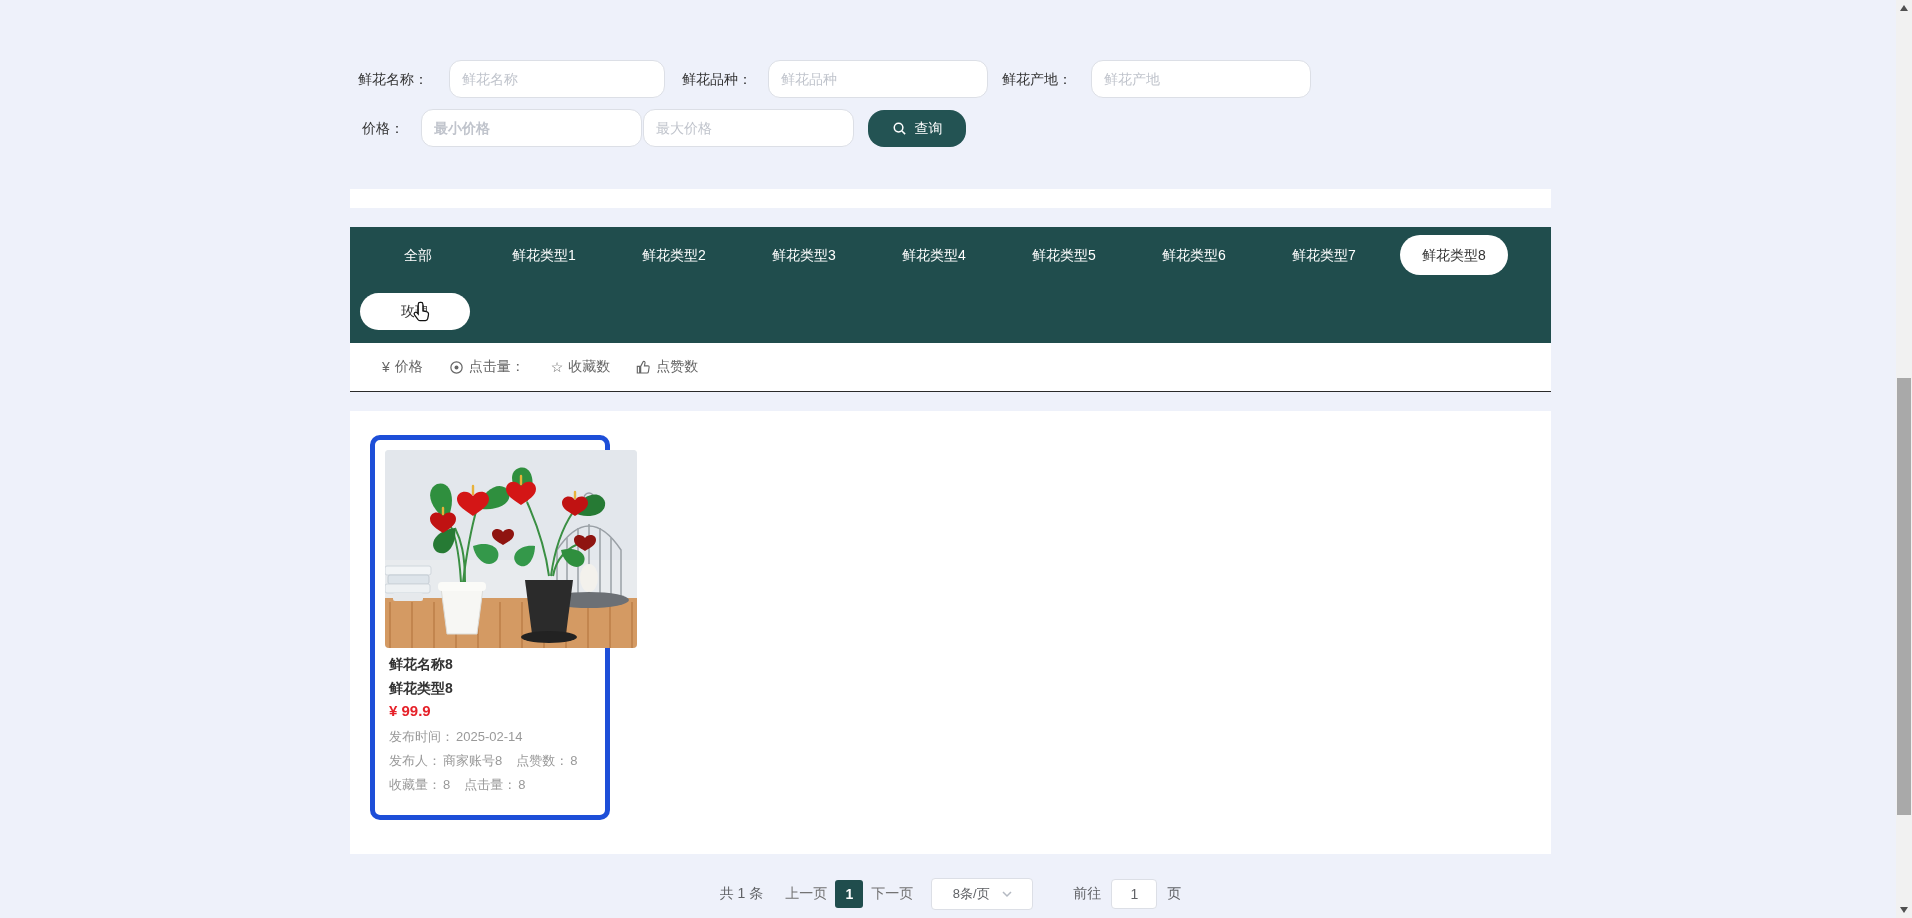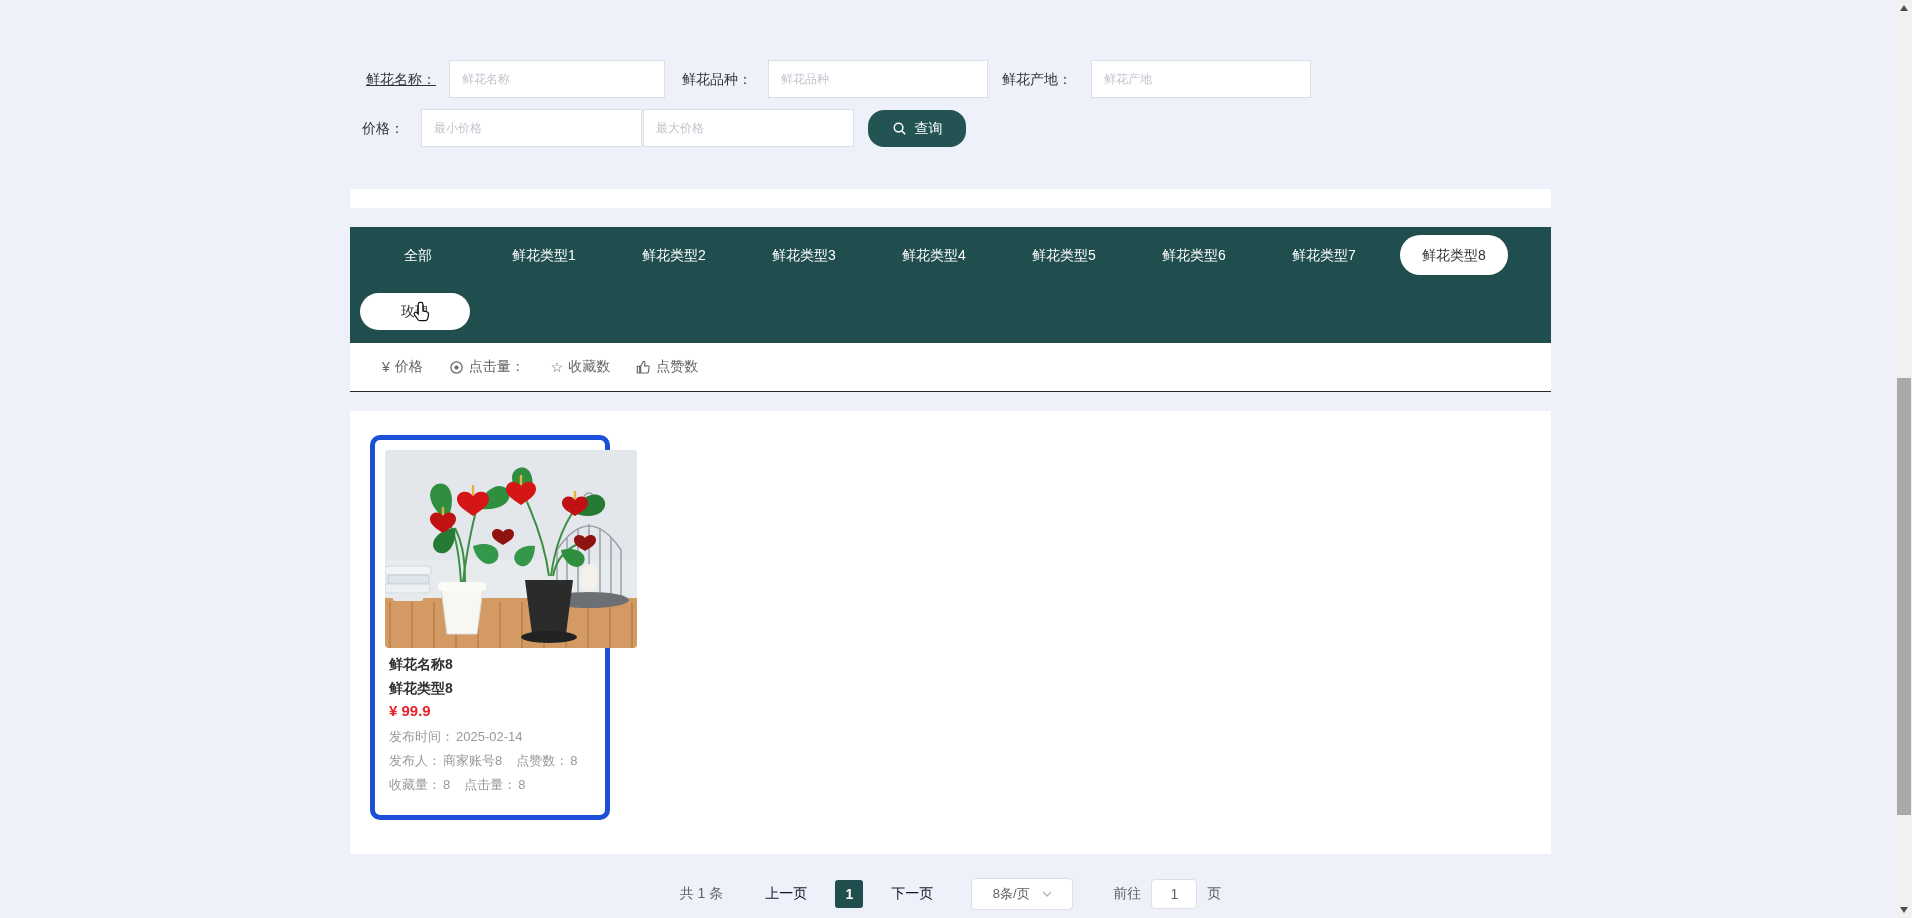--- a/index.html
+++ b/index.html
@@ -8,22 +8,22 @@
   
   .header{position:absolute;left:0;top:0;width:1912px;height:40px;background:#ffffff;}
   .crumb{position:absolute;top:1px;height:38px;display:flex;align-items:center;justify-content:center;
          font-size:14px;font-weight:bold;
          clip-path:polygon(0 0,calc(100% - 20px) 0,100% 50%,calc(100% - 20px) 100%,0 100%,20px 50%);}
   .crumb-home{left:357px;width:142px;background:#d4d4d4;color:#333;}
   .crumb-cur{left:502px;width:133px;background:#204d4d;color:#fff;}
 
   
   .form-label{position:absolute;height:38px;line-height:38px;font-size:14px;color:#333;}
-  .inp{position:absolute;height:38px;border:1px solid #dcdfe6;border-radius:0;background:#fff;
-       font-size:12px;color:#333;padding:0 12px;box-sizing:border-box;outline:none;font-family:inherit;}
+  .inp{position:absolute;height:38px;border:1px solid #dcdfe6;border-radius:12px;background:#fff;
+       font-size:14px;color:#333;padding:0 12px;box-sizing:border-box;outline:none;font-family:inherit;}
   .inp::placeholder{color:#c0c4cc;}
   .search-btn{position:absolute;left:868px;top:110px;width:98px;height:37px;background:#235353;border:none;
        border-radius:16px;color:#fff;font-size:14px;display:flex;align-items:center;justify-content:center;
        gap:8px;cursor:pointer;font-family:inherit;}
 
   .empty-bar{position:absolute;left:350px;top:189px;width:1201px;height:19px;background:#ffffff;}
 
   
   .cat-bar{position:absolute;left:350px;top:227px;width:1201px;height:124px;background:#204d4d;}
   .tabs{position:absolute;left:7px;top:8px;display:flex;height:40px;}
@@ -50,21 +50,21 @@
   .card-price{position:absolute;left:14px;top:262px;font-size:15px;font-weight:bold;color:#e62129;}
   .meta{position:absolute;left:14px;font-size:13px;color:#999;white-space:nowrap;}
   .m1{top:288px;} .m2{top:312px;} .m3{top:336px;}
   .meta span{margin-right:2px;}
   .meta .gap{margin-left:12px;}
 
   
   .pagination{position:absolute;left:350px;top:876px;width:1201px;height:36px;display:flex;align-items:center;
        justify-content:center;font-size:14px;color:#606266;}
   .pg-total{margin-right:22px;}
-  .pg-btn{color:#0f172a;margin:0 20px;cursor:default;}
+  .pg-btn{color:#737373;margin:0 0;cursor:default;}
   .pg-num{width:28px;height:28px;background:#204d4d;color:#fff;border-radius:3px;display:flex;align-items:center;
        justify-content:center;margin:0 8px;font-weight:bold;cursor:pointer;}
   .pg-size{width:100px;height:30px;border:1px solid #dcdfe6;border-radius:4px;background:#fff;display:flex;
        align-items:center;justify-content:center;gap:12px;margin-left:18px;color:#606266;font-size:13px;cursor:pointer;}
   .pg-goto{margin-left:40px;margin-right:10px;}
   .pg-input{width:46px;height:30px;border:1px solid #dcdfe6;border-radius:4px;text-align:center;font-size:14px;
        color:#606266;box-sizing:border-box;background:#fff;font-family:inherit;outline:none;}
   .pg-suffix{margin-left:10px;}
 
   
@@ -73,29 +73,29 @@
   .sb-up{top:0;} .sb-down{bottom:0;}
   .sb-thumb{position:absolute;right:1px;top:378px;width:14px;height:437px;background:#a9a9a9;cursor:pointer;}
 </style>
 </head>
 <body>
 
 <div class="page">
 
 
   <div>
-    <div class="form-label" style="left:366px;top:60px;text-decoration:underline;">鲜花名称：</div>
+    <div class="form-label" style="left:358px;top:60px;">鲜花名称：</div>
     <input class="inp" style="left: 449px; top: 60px; width: 216px;" placeholder="鲜花名称">
     <div class="form-label" style="left:682px;top:60px;">鲜花品种：</div>
     <input class="inp" style="left: 768px; top: 60px; width: 220px;" placeholder="鲜花品种">
     <div class="form-label" style="left:1002px;top:60px;">鲜花产地：</div>
     <input class="inp" style="left: 1091px; top: 60px; width: 220px;" placeholder="鲜花产地">
 
     <div class="form-label" style="left:362px;top:109px;">价格：</div>
-    <input class="inp" style="left: 421px; top: 109px; width: 221px;" placeholder="最小价格">
+    <input class="inp" style="left: 421px; top: 109px; width: 221px; font-weight: bold;" placeholder="最小价格">
     <input class="inp" style="left: 643px; top: 109px; width: 211px;" placeholder="最大价格">
 
     <button class="search-btn">
       <svg width="15" height="15" viewBox="0 0 16 16">
         <circle cx="7" cy="7" r="4.6" fill="none" stroke="#fff" stroke-width="1.6"></circle>
         <line x1="10.6" y1="10.6" x2="14" y2="14" stroke="#fff" stroke-width="1.6"></line>
       </svg>
       <span>查询</span>
     </button>
   </div>

